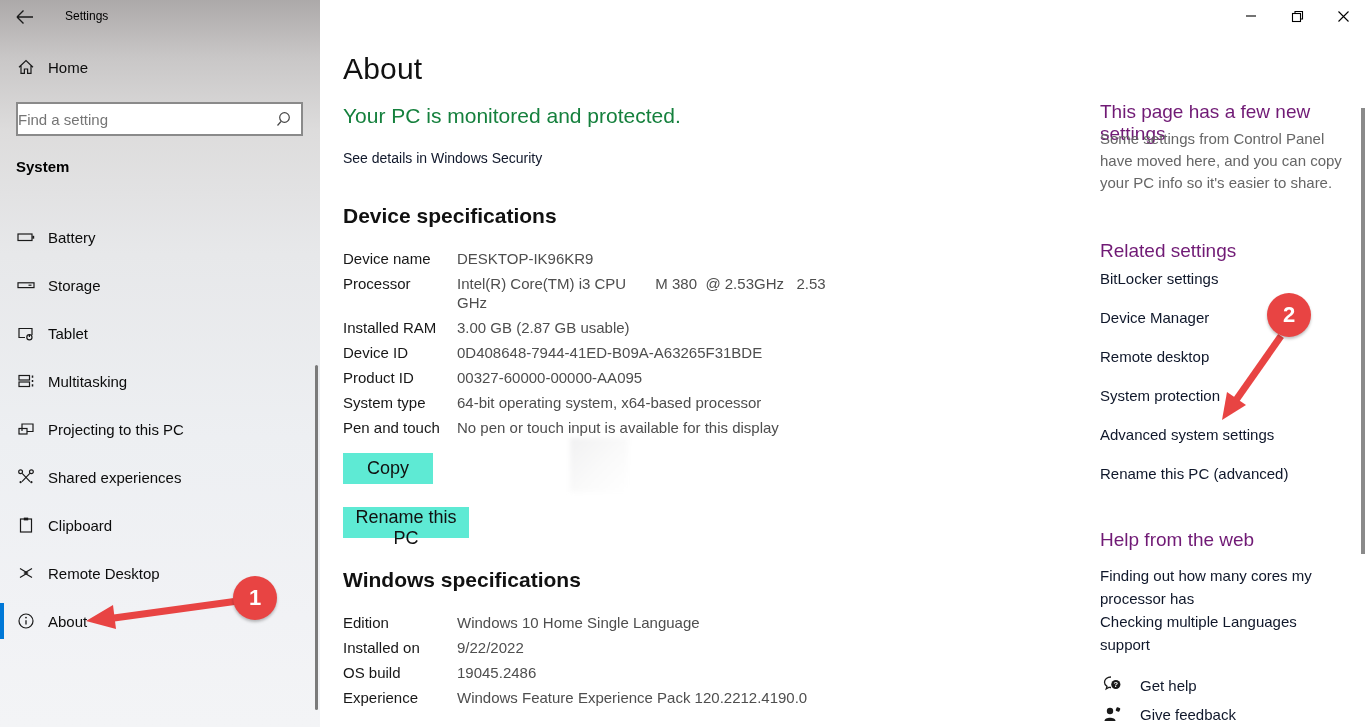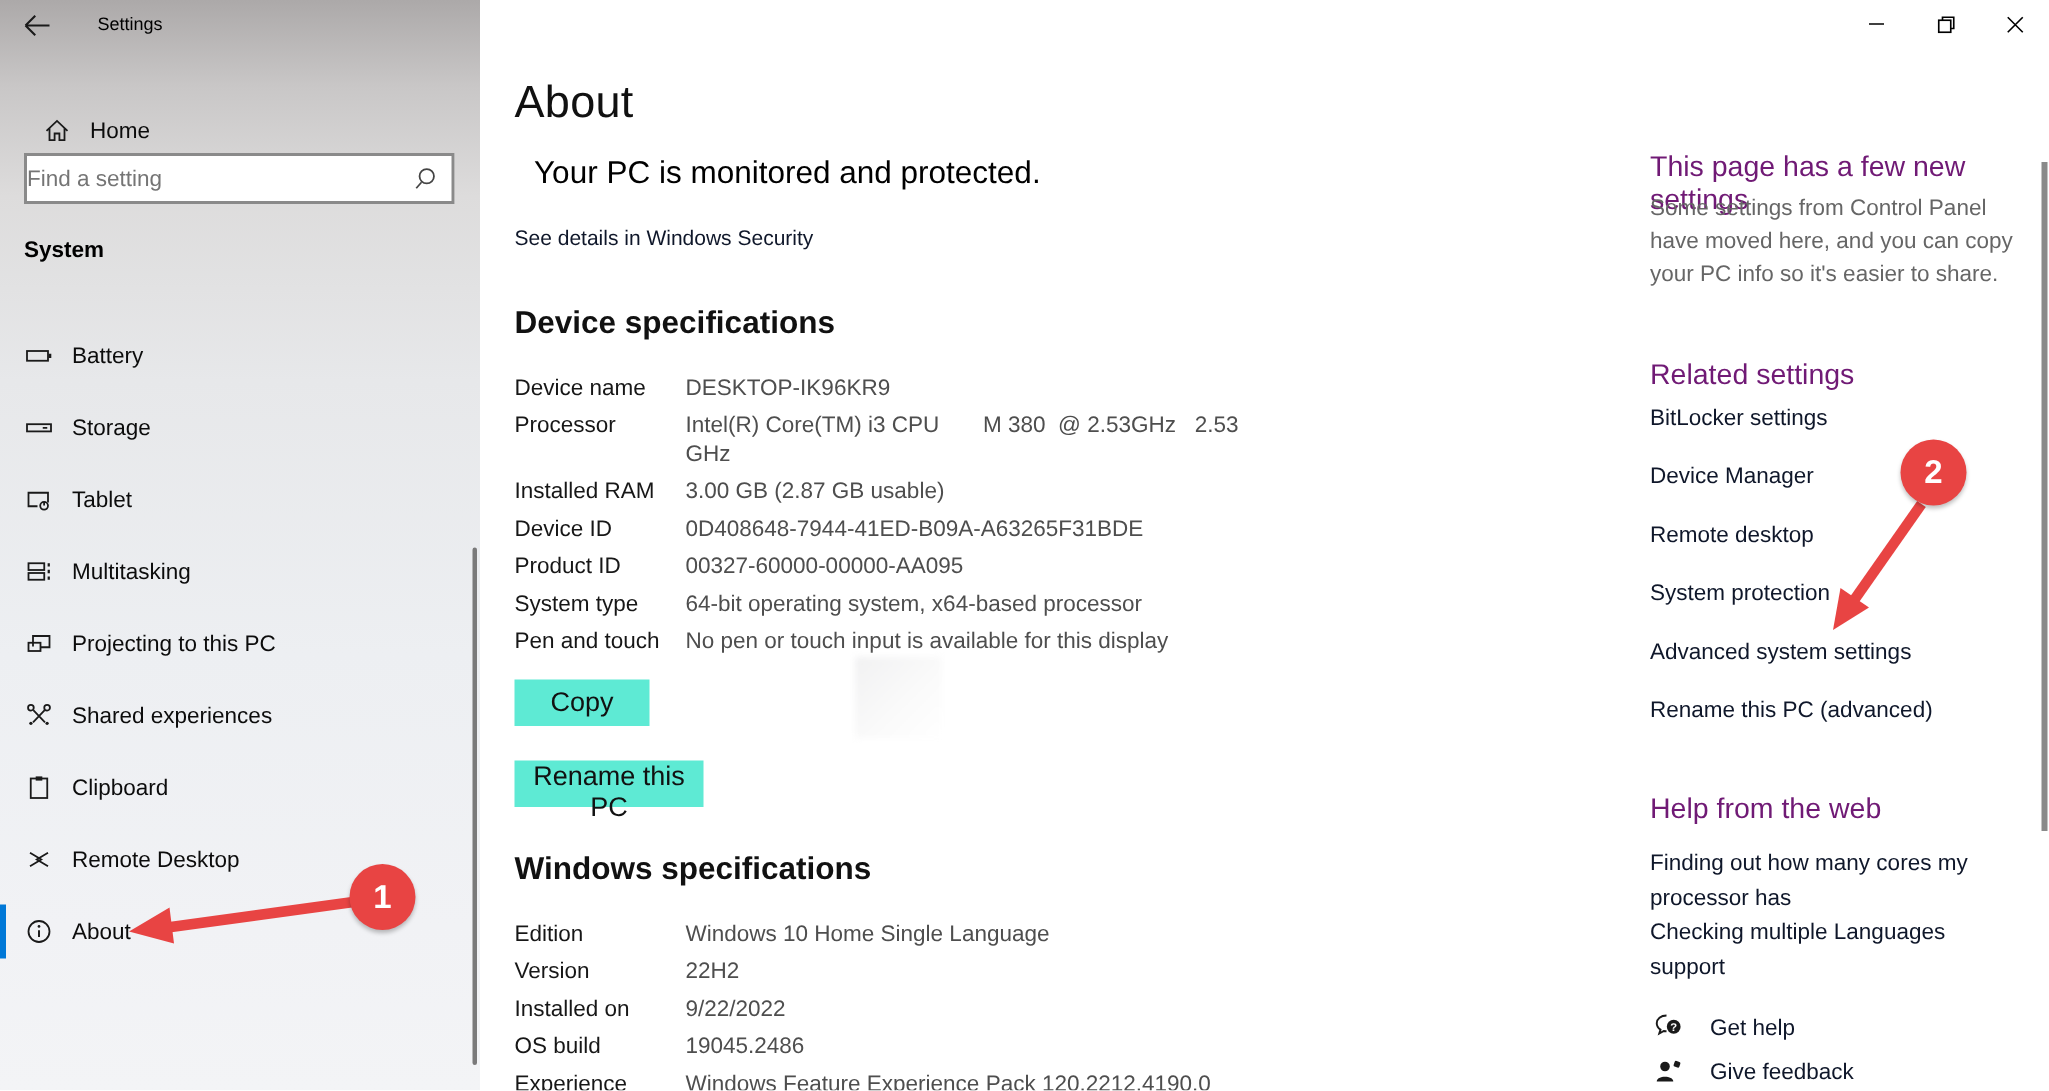--- a/index.html
+++ b/index.html
@@ -22,21 +22,21 @@
     font-family:inherit; background:transparent; }
   .search-box .mag { width:18px; height:18px; margin-right:8px; }
   .side-section { position:absolute; left:16px; top:158px; font-size:15px; font-weight:bold; color:#000; }
   .side-scroll { position:absolute; left:315px; top:365px; width:3px; height:345px; background:#7a7a7a; border-radius:2px; }
 
   
   .win-btn { position:absolute; top:0; width:46px; height:32px; display:flex; align-items:center; justify-content:center; cursor:pointer; background:transparent; border:none; }
 
   
   .main-title { position:absolute; left:343px; top:52px; font-size:30px; font-weight:300; color:#111; letter-spacing:0.2px; }
-  .status-line { position:absolute; left:356px; top:104px; font-size:21px; font-weight:400; color:#000000; }
+  .status-line { position:absolute; left:343px; top:104px; font-size:21px; font-weight:400; color:#15803d; }
   .link { color:#0f172a; text-decoration:none; cursor:pointer; }
   .sec-link { position:absolute; left:343px; top:150px; font-size:14px; }
   .section-h { position:absolute; left:343px; font-size:21px; color:#111; }
   .rows { position:absolute; left:343px; }
   .row { display:flex; margin-bottom:6px; line-height:19px; font-size:15px; }
   .row .k { width:114px; flex-shrink:0; color:#171717; }
   .row .v { width:402px; color:#4e4e4e; white-space:pre-wrap; }
   .gray-btn { position:absolute; background:#5eead4; border:none; font-size:18px; color:#111;
     font-family:inherit; cursor:pointer; }
   .smudge { position:absolute; left:570px; top:438px; width:58px; height:54px;
@@ -67,21 +67,21 @@
 
   <div class="sidebar">
 
     <div class="back-btn">
       <svg class="oi" width="22" height="22" viewBox="0 0 22 22">
         <path d="M3 11 H19 M3 11 L9.5 4.5 M3 11 L9.5 17.5" stroke="#1a1a1a" stroke-width="1.4" fill="none"></path>
       </svg>
     </div>
     <div class="app-title">Settings</div>
 
-    <div class="side-item" style="top:69px;padding-left:12px;">
+    <div class="side-item" style="top:49px;">
       <svg class="ic oi" viewBox="0 0 20 20">
         <path d="M3 10.2 L10 3.6 L17 10.2 M5 8.6 V16.4 H8.4 V12 H11.6 V16.4 H15 V8.6" stroke="#1a1a1a" stroke-width="1.2" fill="none"></path>
       </svg>
       <span class="lbl">Home</span>
     </div>
 
     <div class="search-box">
       <input type="text" placeholder="Find a setting" style="">
       <svg class="mag oi" viewBox="0 0 18 18">
         <circle cx="9.5" cy="7.5" r="4.8" stroke="#444" stroke-width="1.2" fill="none"></circle>
@@ -233,24 +233,20 @@
   <div class="smudge"></div>
 
   <button class="gray-btn" style="left:343px; top:507px; width:126px; height:31px;">Rename this PC</button>
 
   <h2 class="section-h" style="top:568px;">Windows specifications</h2>
 
   <div class="rows" style="top:613px;">
     <div class="row">
         <span class="k">Edition</span>
         <span class="v">Windows 10 Home Single Language</span>
-      </div>
-    <div class="row">
-        <span class="k">Version</span>
-        <span class="v">22H2</span>
       </div>
     <div class="row">
         <span class="k">Installed on</span>
         <span class="v">9/22/2022</span>
       </div>
     <div class="row">
         <span class="k">OS build</span>
         <span class="v">19045.2486</span>
       </div>
     <div class="row">

